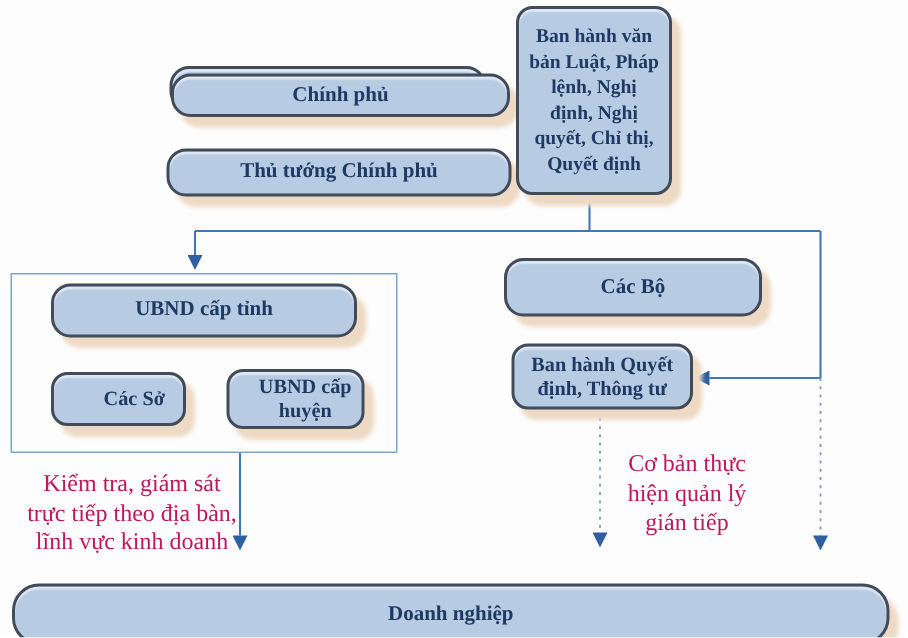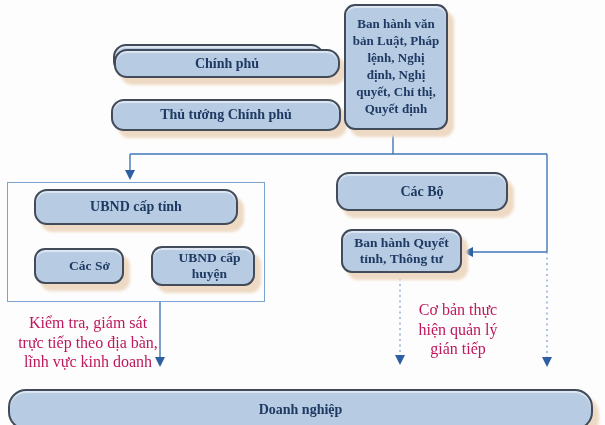--- a/index.html
+++ b/index.html
@@ -103,27 +103,27 @@
 định, Nghị
 quyết, Chỉ thị,
 Quyết định</div>
 
   <div class="group-frame" style="left:7px; top:182px; width:258px; height:120px;"></div>
 
   <div class="node" style="left:34px; top:189px; width:204px; height:36px;">UBND cấp tỉnh</div>
 
   <div class="node small" style="left:34px; top:248px; width:90px; height:36px;padding-left:21px;">Các Sở</div>
 
-  <div class="node small" style="left:151px; top:246px; width:104px; height:40px;padding-left:13px;">UBND cấp
+  <div class="node small" style="left:151px; top:246px; width:92px; height:40px;padding-left:13px;">UBND cấp
 huyện</div>
 
   <div class="node" style="left:323px; top:172px; width:172px; height:39px;margin-left:13px;">Các Bộ</div>
 
   <div class="node small" style="left:341px; top:229px; width:121px; height:44px; z-index:3;">Ban hành Quyết
-tỉnh, Thông tư</div>
+định, Thông tư</div>
 
   <div class="node wide" style="left:8px; top:389px; width:585px; height:41px;">Doanh nghiệp</div>
 
   <div class="annotation" style="left:2px; top:313px; width:172px;">Kiểm tra, giám sát
 trực tiếp theo địa bàn,
 lĩnh vực kinh doanh</div>
 
   <div class="annotation" style="left:398px; top:300px; width:120px;">Cơ bản thực
 hiện quản lý
 gián tiếp</div>

